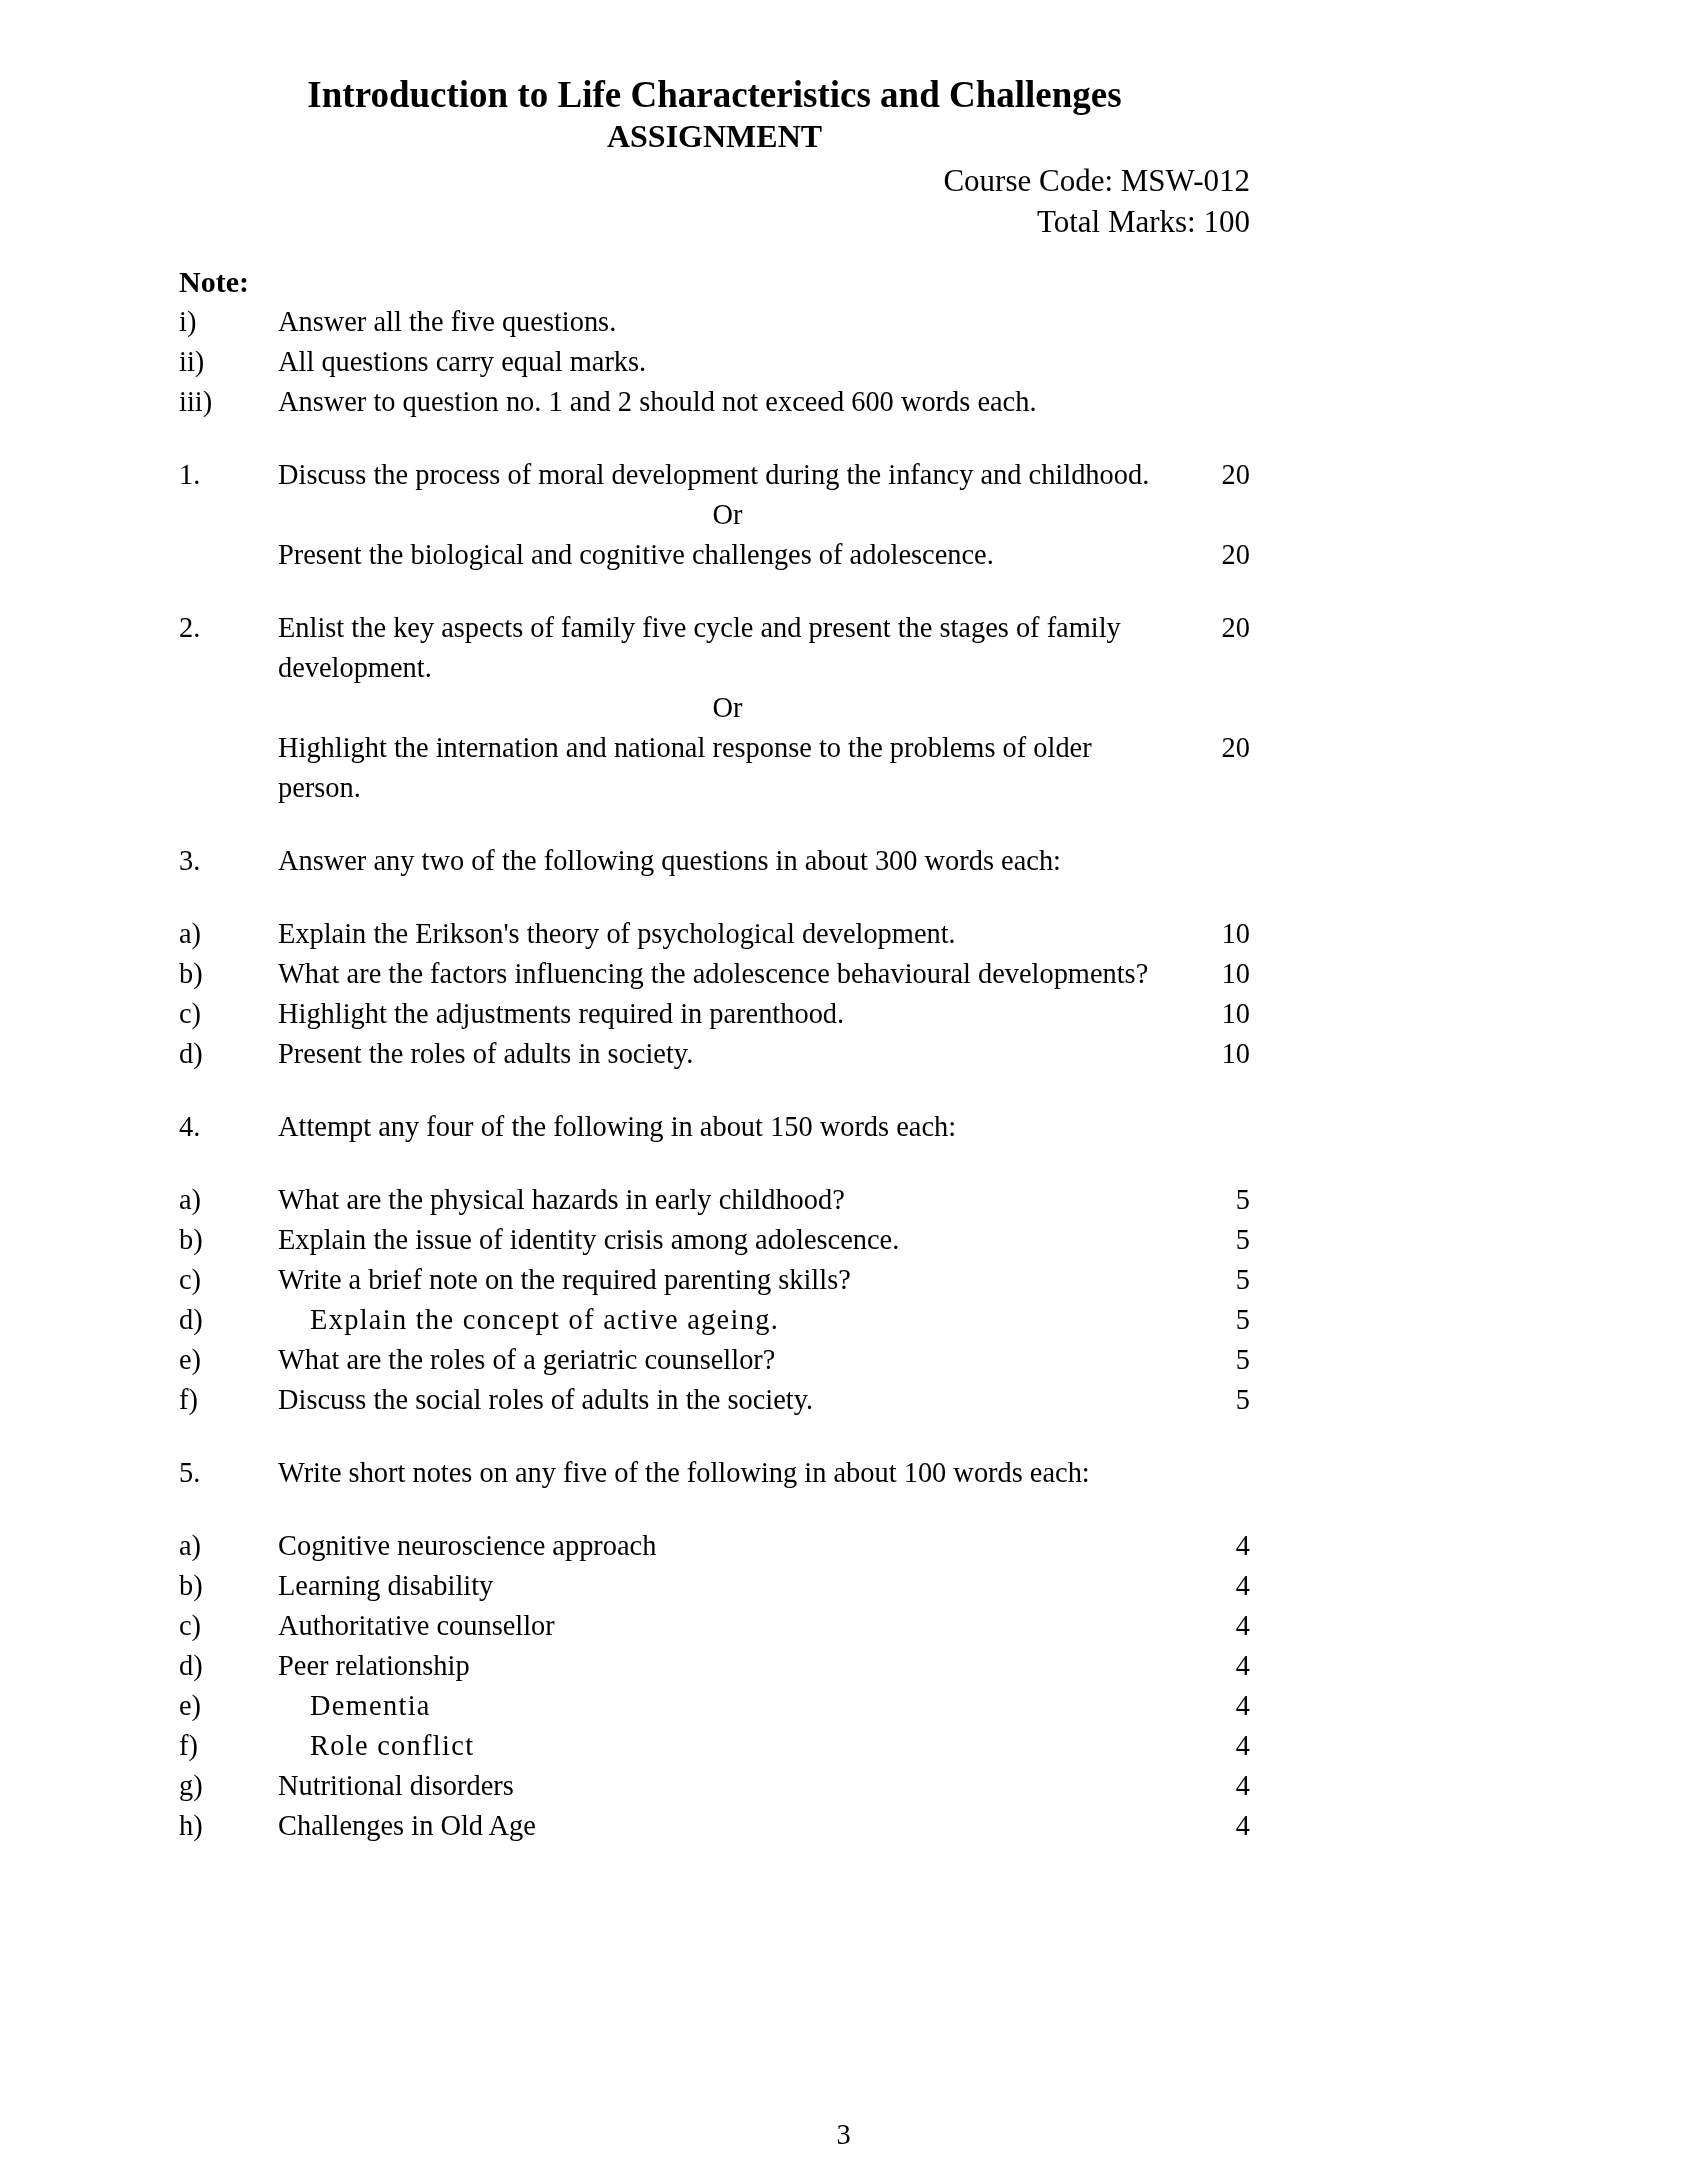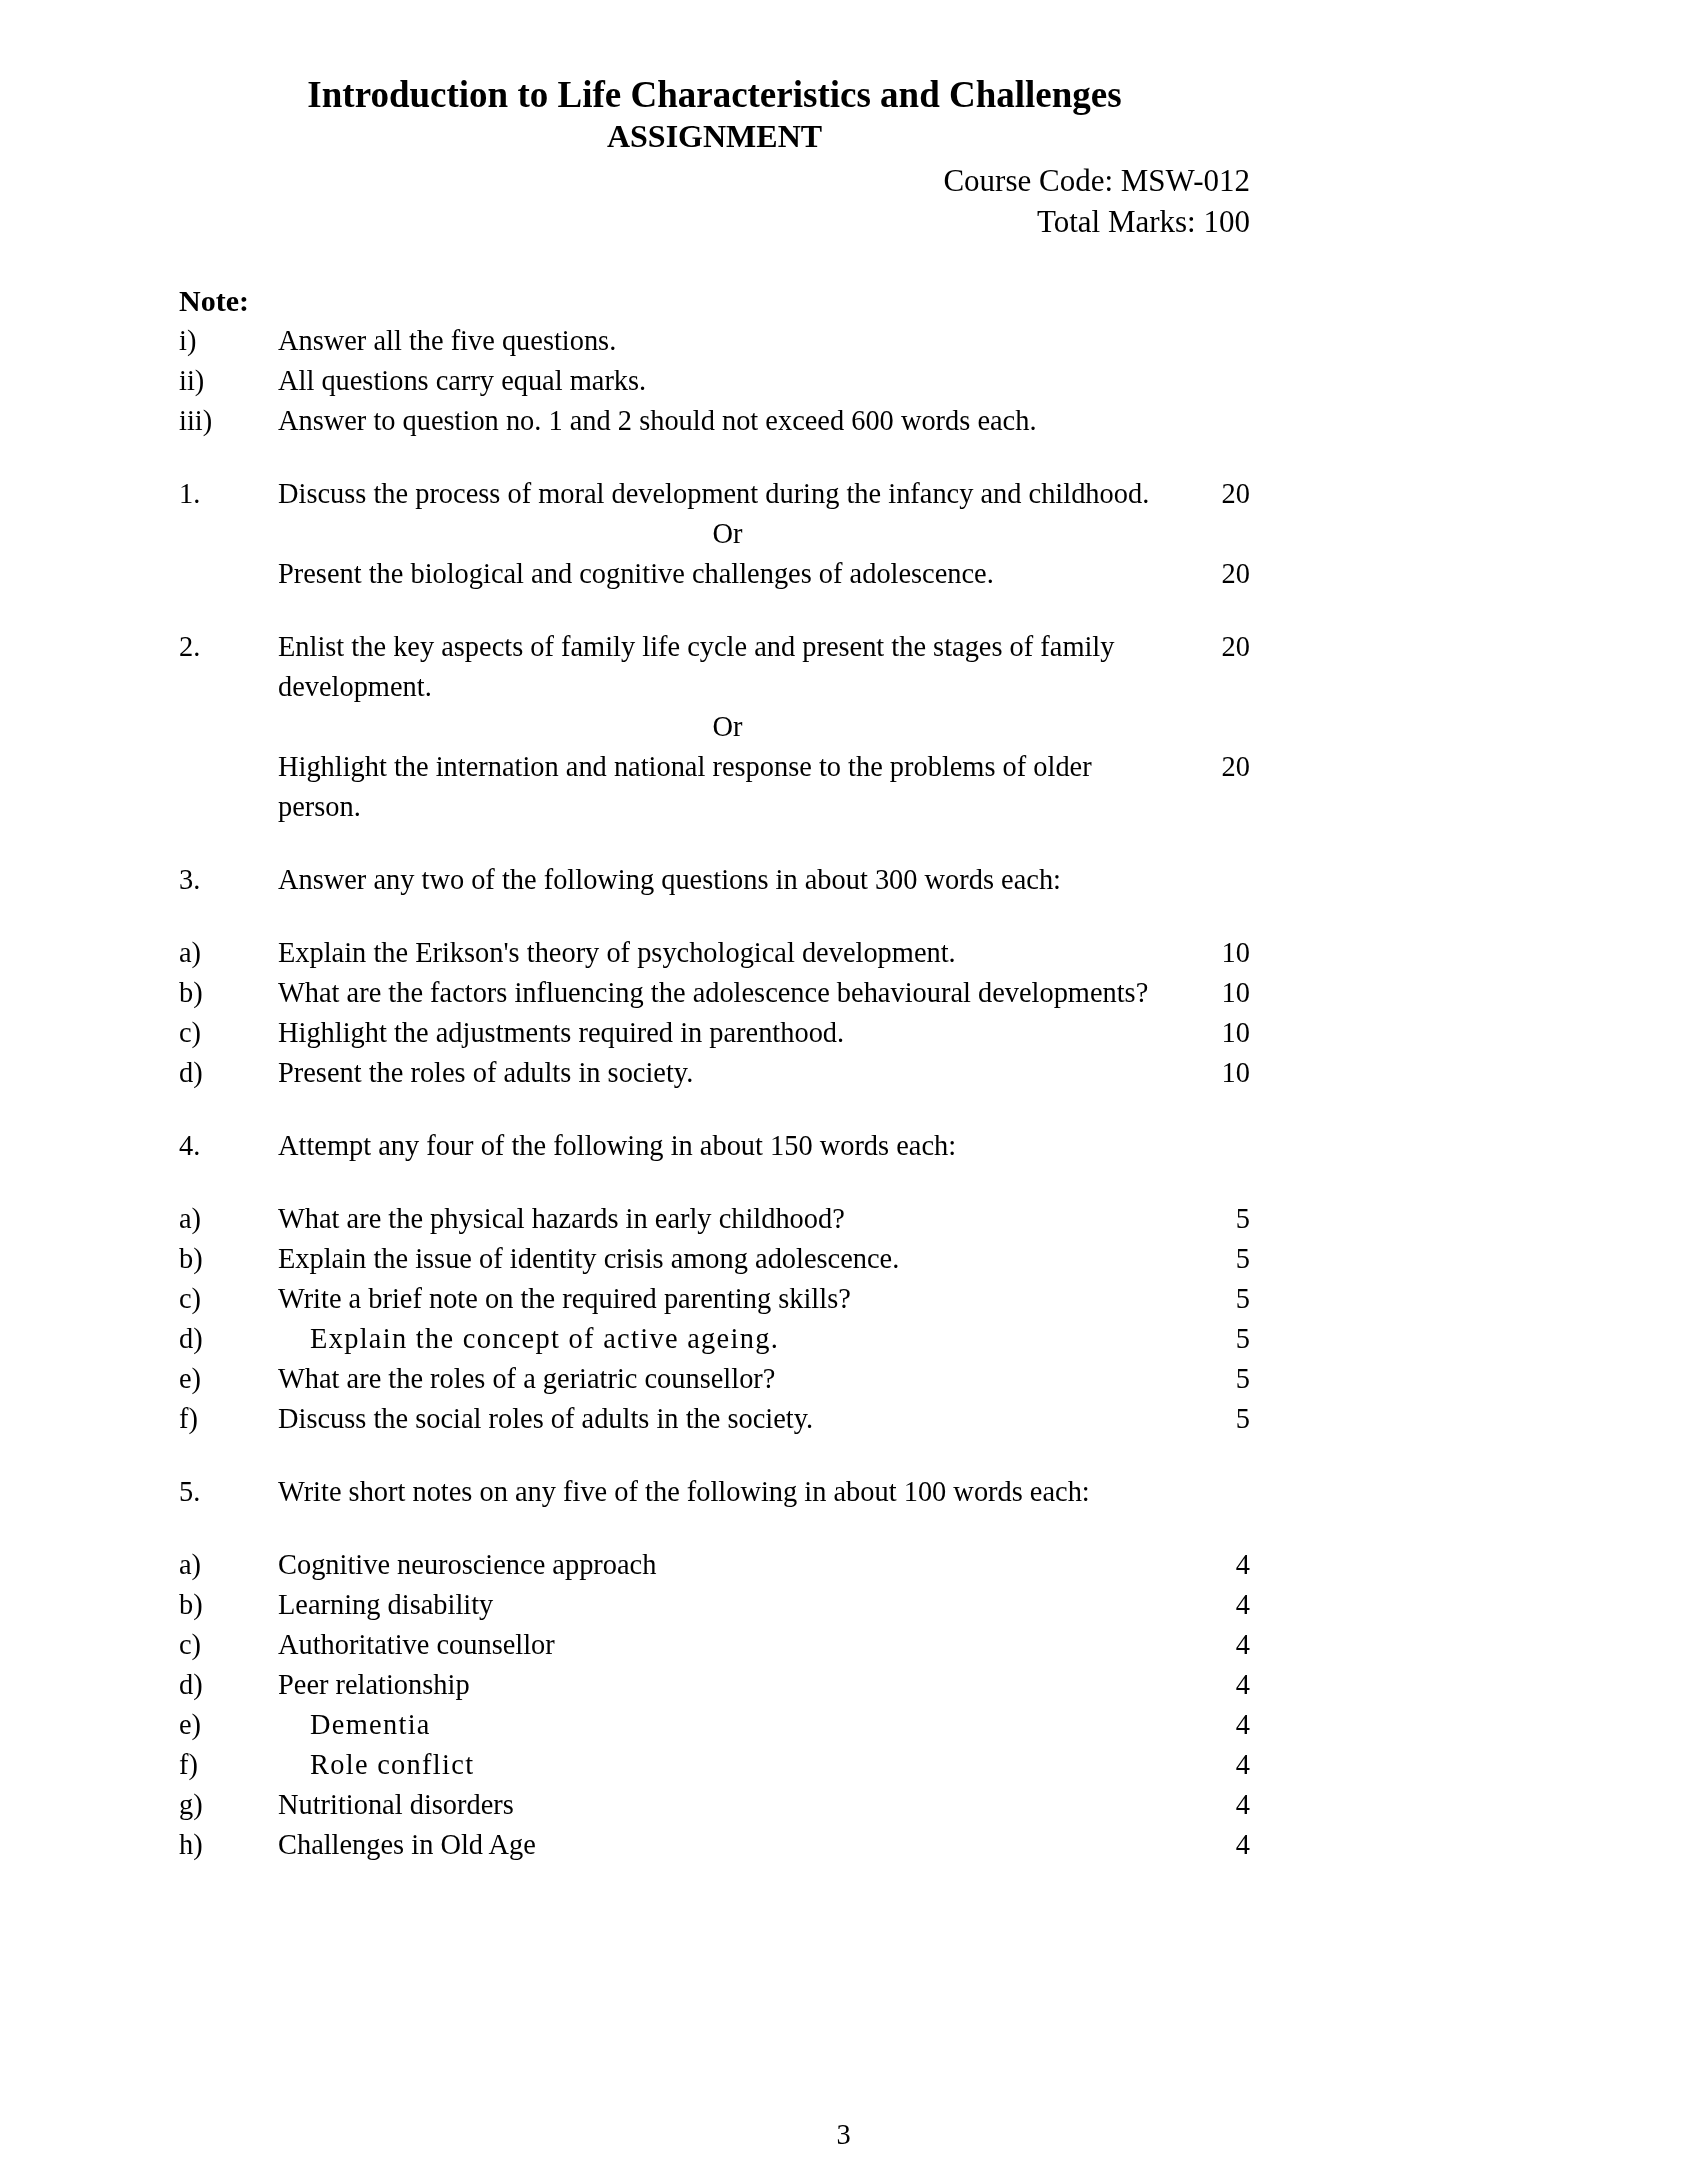--- a/index.html
+++ b/index.html
@@ -32,21 +32,21 @@
     line-height: 40px;
   }
   .meta {
     margin-top: 4px;
     text-align: right;
     font-weight: normal;
     font-size: 31px;
     line-height: 41px;
   }
   .note-heading {
-    margin-top: 38px;
+    margin-top: 19px;
     font-weight: bold;
     font-size: 30px;
     line-height: 41px;
   }
   .row {
     display: flex;
     align-items: baseline;
     line-height: 40px;
   }
   .lbl {
@@ -127,21 +127,21 @@
     <div class="row">
       <span class="lbl"></span>
       <span class="txt">Present the biological and cognitive challenges of adolescence.</span>
       <span class="mks">20</span>
     </div>
   </div>
 
   <div class="block">
     <div class="row">
       <span class="lbl">2.</span>
-      <span class="txt">Enlist the key aspects of family life cycle and present the stages of family development.</span>
+      <span class="txt">Enlist the key aspects of family five cycle and present the stages of family development.</span>
       <span class="mks">20</span>
     </div>
     <div class="row">
       <span class="lbl"></span>
       <span class="txt or">Or</span>
       <span class="mks"></span>
     </div>
     <div class="row">
       <span class="lbl"></span>
       <span class="txt">Highlight the internation and national response to the problems of older person.</span>

